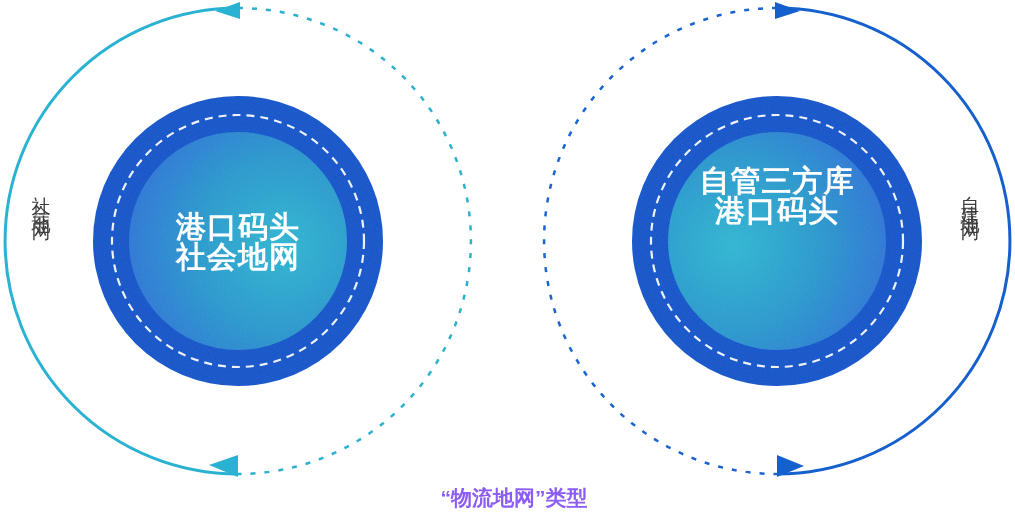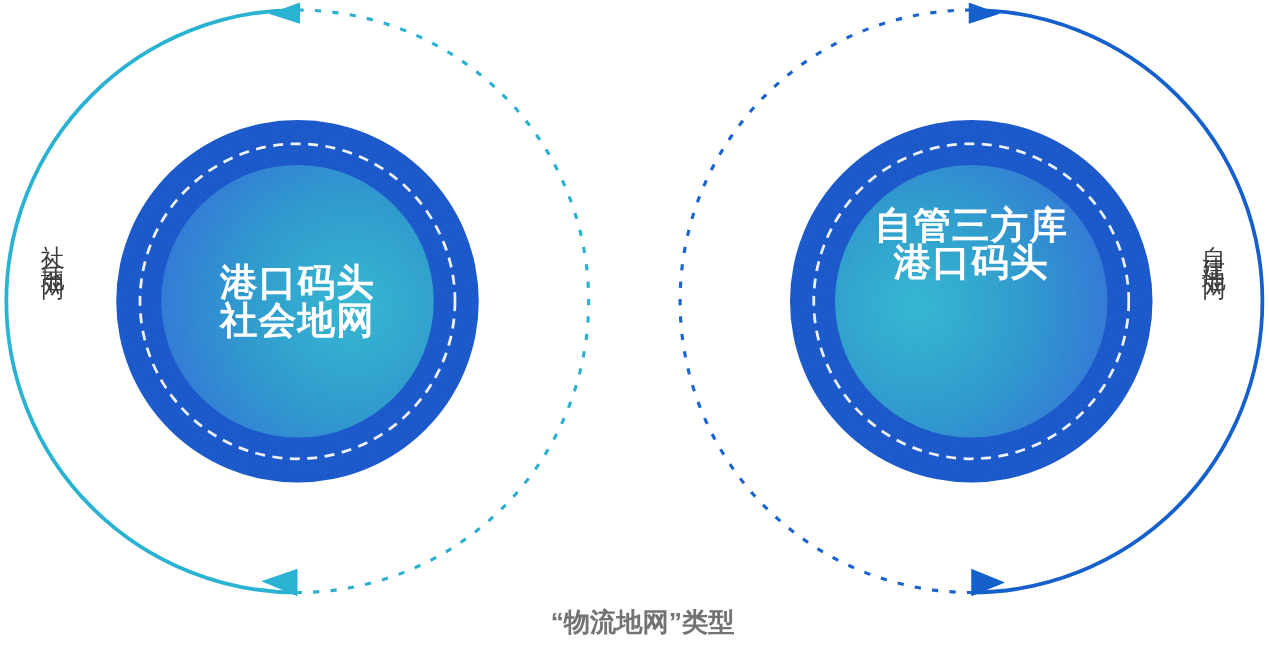--- a/index.html
+++ b/index.html
@@ -43,21 +43,21 @@
   }
   .side-label.left  { left: 30px;  top: 181px; }
   .side-label.right { left: 959px; top: 181px; }
   .caption {
     position: absolute;
     left: 514px;
     top: 484px;
     transform: translateX(-50%);
     font-size: 21px;
     font-weight: bold;
-    color: #737373;
+    color: #8b5cf6;
     white-space: nowrap;
   }
 </style>
 </head>
 <body>
 
 <div class="stage">
 
   <svg width="1015" height="519" viewBox="0 0 1015 519">
     <defs>

